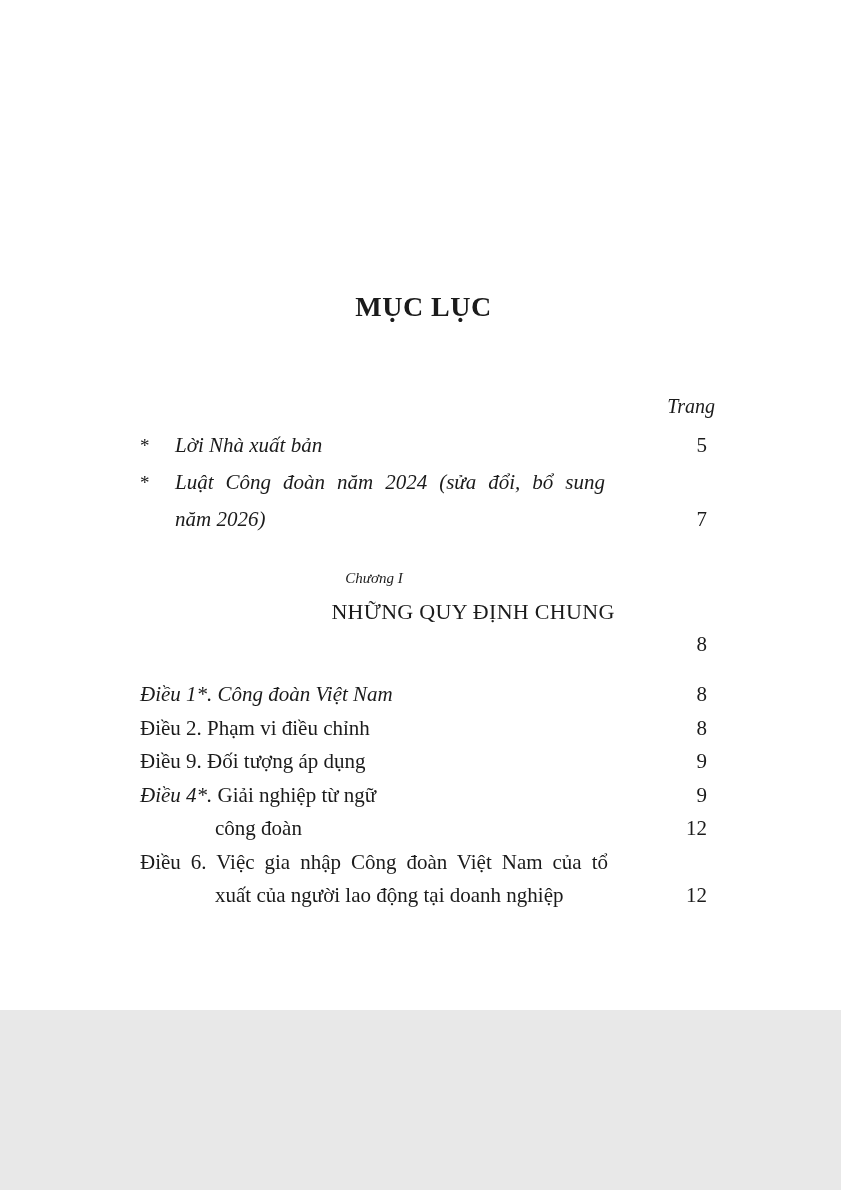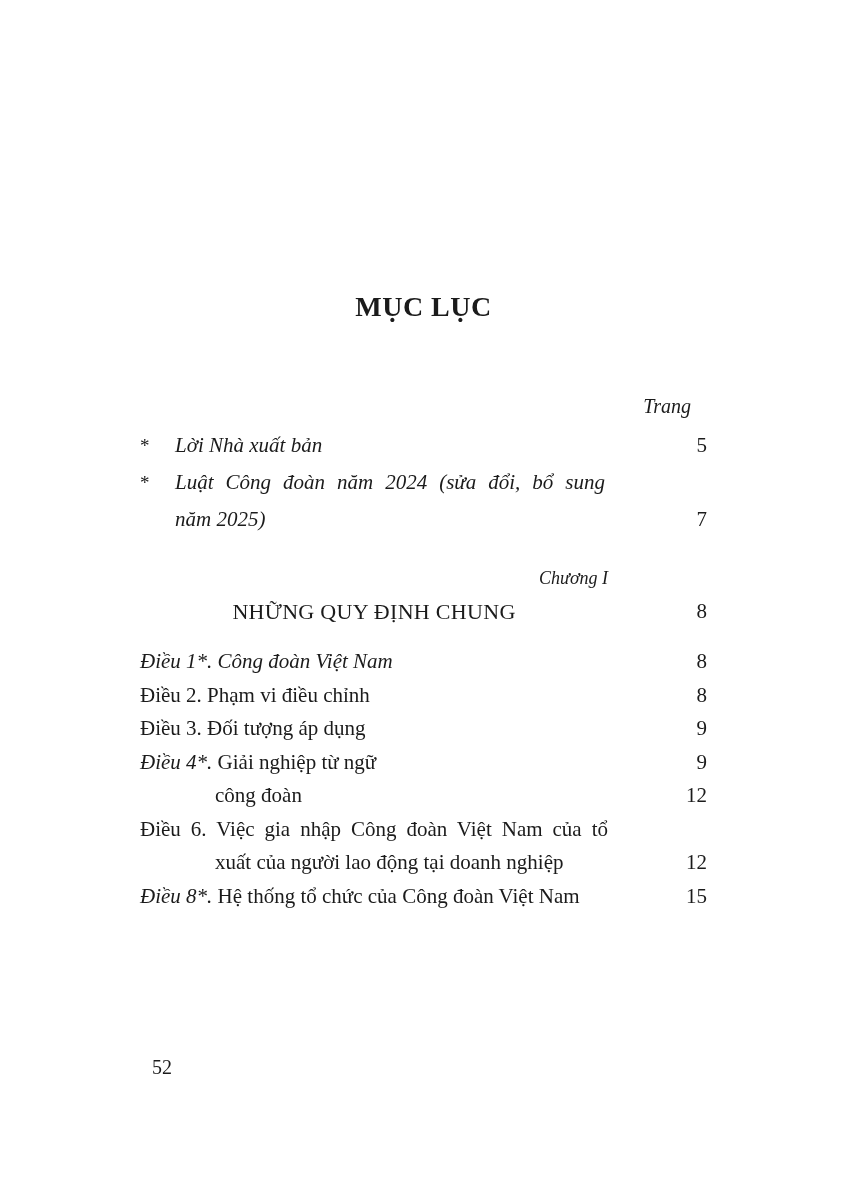--- a/index.html
+++ b/index.html
@@ -1,39 +1,39 @@
 <!DOCTYPE html>
 <html><head>
 <meta charset="utf-8">
 <style>
   html, body { margin: 0; padding: 0; }
   body { background: #e8e8e8; }
   .page {
     position: relative;
     width: 841px;
-    height: 1190px;
+    height: 1010px;
     background: #ffffff;
     color: #1b1b1b;
     font-family: "Liberation Serif", "DejaVu Serif", serif;
     overflow: hidden;
   }
   .doc-title {
     position: absolute;
     left: 140px;
     top: 291px;
     width: 567px;
     margin: 0;
     text-align: center;
     font-size: 28px;
     font-weight: bold;
     letter-spacing: 0.5px;
   }
   .trang-header {
     position: absolute;
-    left: 124px;
+    left: 148px;
     top: 394px;
     width: 567px;
     text-align: right;
     font-style: italic;
     font-size: 20px;
     line-height: 24px;
   }
   .toc {
     position: absolute;
     left: 140px;
@@ -54,26 +54,26 @@
     align-self: flex-start;
     font-style: normal;
     font-size: 19px;
   }
   .star-text { width: 430px; font-style: italic; font-family: Liberation Serif, serif; }
   .line.just { text-align: justify; text-align-last: justify; }
   .line.cont { padding-left: 75px; }
   .chapter-label {
     margin-top: 24px;
     width: 468px;
-    text-align: right;
+    text-align: center;
     font-style: italic;
-    font-size: 18px;
+    font-size: 15px;
     line-height: 33px;
   }
-  .heading-row { line-height: 33px; }
+  .heading-row { line-height: 33px; flex-direction: column; }
   .chapter-heading {
     width: 468px;
     text-align: center;
     font-size: 22px;
     letter-spacing: 0.3px;
   }
   .articles { margin-top: 17px; }
   .article-row { line-height: 33.5px; font-size: 21px; gap: 8px; }
   .article-text { width: 468px; }
   .italic { font-style: italic; }
@@ -101,21 +101,21 @@
       <div class="star-text">
         <div class="line">Lời Nhà xuất bản</div>
       </div>
       <div class="pageno">5</div>
     </div>
 
     <div class="row star-row">
       <span class="bullet">*</span>
       <div class="star-text">
         <div class="line just">Luật Công đoàn năm 2024 (sửa đổi, bổ sung</div>
-        <div class="line">năm 2025)</div>
+        <div class="line">năm 2026)</div>
       </div>
       <div class="pageno">7</div>
     </div>
 
     <div class="chapter-label">Chương I</div>
 
     <div class="row heading-row">
       <div class="chapter-heading">NHỮNG QUY ĐỊNH CHUNG</div>
       <div class="pageno">8</div>
     </div>
@@ -131,21 +131,21 @@
 
       <div class="row article-row">
         <div class="article-text">
           <div class="line"><span class="italic"></span><span>Điều 2. Phạm vi điều chỉnh</span></div>
         </div>
         <div class="pageno">8</div>
       </div>
 
       <div class="row article-row">
         <div class="article-text">
-          <div class="line"><span class="italic"></span><span>Điều 3. Đối tượng áp dụng</span></div>
+          <div class="line"><span class="italic"></span><span>Điều 9. Đối tượng áp dụng</span></div>
         </div>
         <div class="pageno">9</div>
       </div>
 
       <div class="row article-row">
         <div class="article-text">
           <div class="line"><span class="italic">Điều 4*.</span><span> Giải nghiệp từ ngữ</span></div>
         </div>
         <div class="pageno">9</div>
       </div>
@@ -159,25 +159,19 @@
 
       <div class="row article-row">
         <div class="article-text">
           <div class="line just">Điều 6. Việc gia nhập Công đoàn Việt Nam của tổ</div>
           <div class="line cont">xuất của người lao động tại doanh nghiệp</div>
         </div>
         <div class="pageno">12</div>
       </div>
 
 
-      <div class="row article-row">
-        <div class="article-text">
-          <div class="line"><span class="italic">Điều 8*.</span><span> Hệ thống tổ chức của Công đoàn Việt Nam</span></div>
-        </div>
-        <div class="pageno">15</div>
-      </div>
 
     </div>
   </div>
 
   <div class="folio">52</div>
 
 </div>
 
 </body></html>

